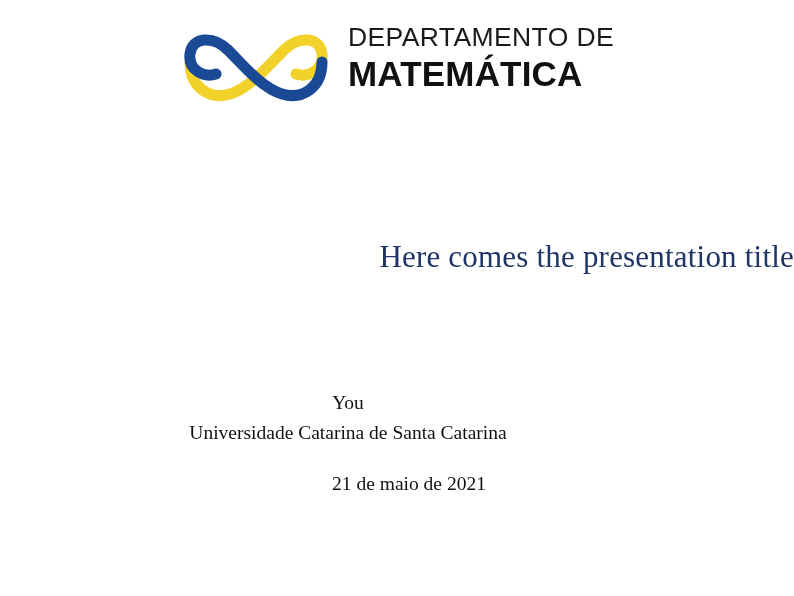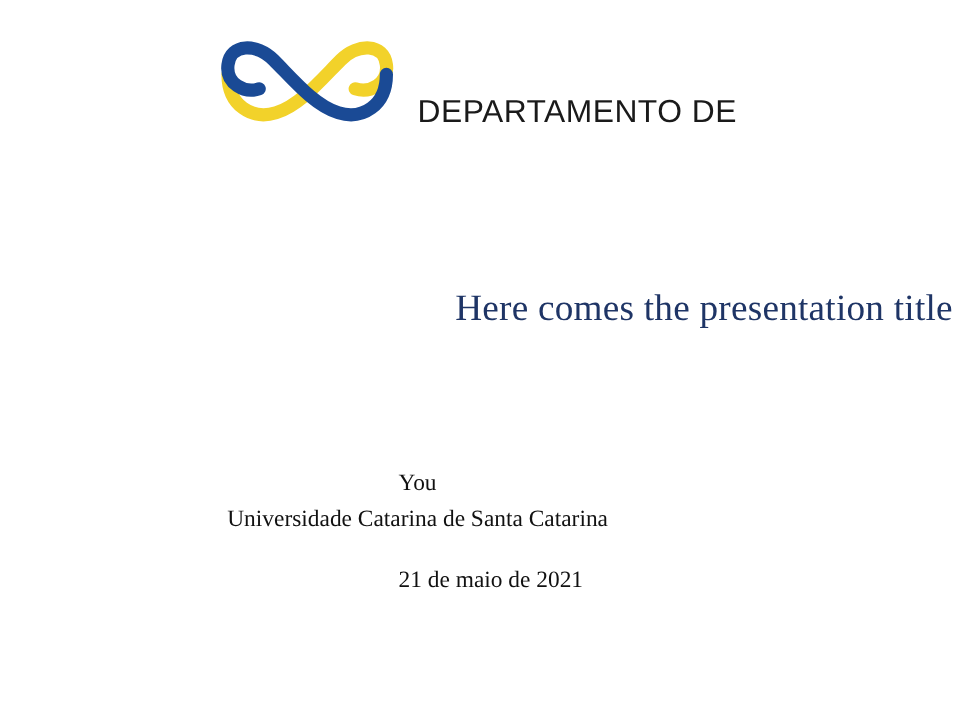--- a/index.html
+++ b/index.html
@@ -22,21 +22,21 @@
   }
 
   
   .logo-block {
     position: absolute;
     top: 22px;
     left: 0;
     width: 794px;
     display: flex;
     flex-direction: row;
-    align-items: flex-end;
+    align-items: flex-start;
     justify-content: center;
     gap: 16px;
   }
 
   .logo-mark {
     width: 152px;
     height: 84px;
     flex: 0 0 auto;
     display: block;
   }
@@ -141,20 +141,21 @@
 
       <path d="M 36 52
                C 24 56, 8 48, 10 32
                C 12 14, 34 14, 48 28
                C 64 44, 82 66, 102 72
                C 122 78, 142 66, 142 40" fill="none" stroke="#1a4a95" stroke-width="11" stroke-linecap="round"></path>
     </svg>
 
     <div class="logo-wordmark">
       <div class="wordmark-line1">DEPARTAMENTO DE</div>
+      <div class="wordmark-line2">MATEMÁTICA</div>
     </div>
 
   </div>
 
   <div class="title-area">
     <h1 class="presentation-title">Here comes the presentation title</h1>
   </div>
 
   <div class="author-area">
     <p class="author-name">You</p>

